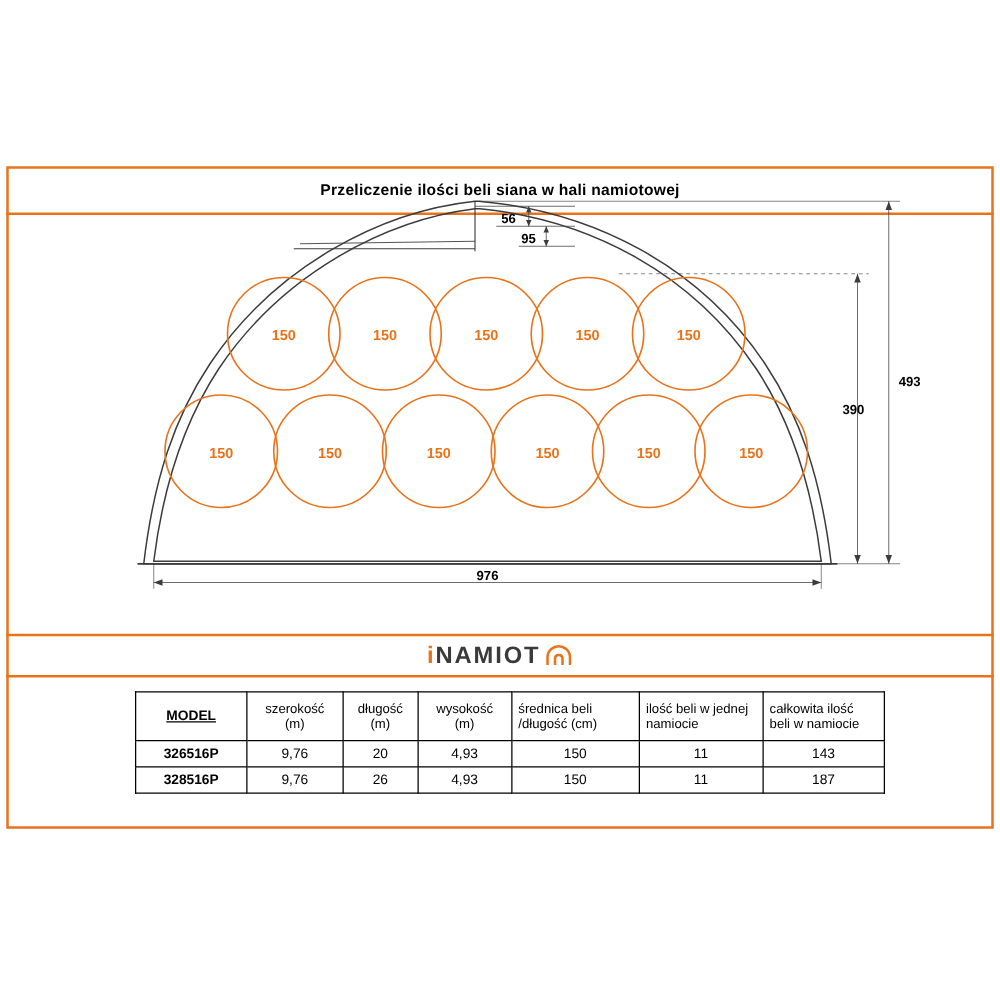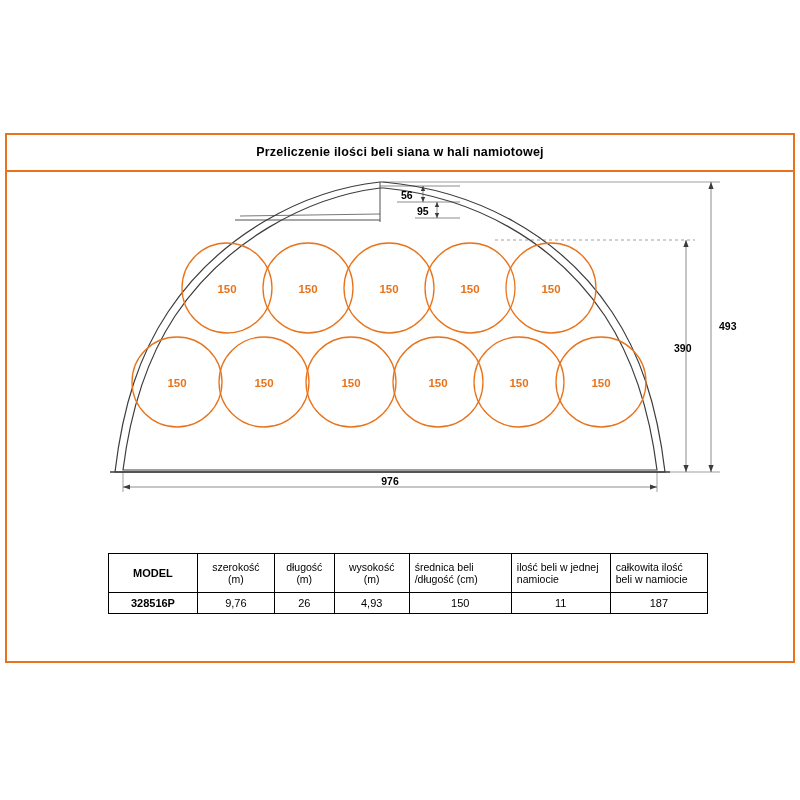--- a/index.html
+++ b/index.html
@@ -44,21 +44,21 @@
   .title-text {
     font-size: 12.5px;
     font-weight: bold;
     color: #000;
     letter-spacing: 0.2px;
   }
   
   .drawing {
     position: absolute;
     left: 5px;
-    top: 172px;
+    top: 151px;
     width: 790px;
     height: 345px;
   }
   .drawing svg { display: block; }
 
   .logo-bar {
     position: absolute;
     left: 5px;
     top: 507px;
     width: 790px;
@@ -98,21 +98,21 @@
     text-align: center;
     padding: 0;
     font-weight: normal;
     line-height: 1.15;
   }
   table.spec thead th {
     height: 38px;
     vertical-align: middle;
     font-size: 10.5px;
   }
-  table.spec thead th.model-h { font-weight: bold; font-size: 11px; }
+  table.spec thead th.model-h { font-weight: bold; font-size: 11px; text-decoration: underline; }
   table.spec thead th.left-h {
     text-align: left;
     padding-left: 5px;
   }
   table.spec tbody td { height: 20px; }
   table.spec tbody td.model { font-weight: bold; }
   .col-model { width: 94px; }
   .col-w { width: 80px; margin-top: 44px; }
   .col-l { width: 62px; }
   .col-h { width: 78px; }
@@ -223,20 +223,29 @@
           <text x="514" y="215" text-anchor="middle" font-family="Liberation Sans, sans-serif" font-size="11.5" font-weight="bold" fill="#E8731A">150</text>
         </g>
         <g>
           <circle cx="596" cy="210" r="45" fill="none" stroke="#E8731A" stroke-width="1.3"></circle>
           <text x="596" y="215" text-anchor="middle" font-family="Liberation Sans, sans-serif" font-size="11.5" font-weight="bold" fill="#E8731A">150</text>
         </g>
       </g>
     </svg>
   </div>
 
+  <div class="logo-bar">
+    <span class="logo-text"><span class="i-mark">i</span><span>NAMIOT</span></span>
+    <span class="logo-mark">
+      <svg width="22" height="18" viewBox="0 0 22 18" xmlns="http://www.w3.org/2000/svg">
+        <path d="M2 16 L2 10 C2 4 7 1 11 1 C15 1 20 4 20 10 L20 16" fill="none" stroke="#E8731A" stroke-width="2"></path>
+        <path d="M8 16 L8 11 C8 9 9.4 8 11 8 C12.6 8 14 9 14 11 L14 16" fill="none" stroke="#E8731A" stroke-width="2"></path>
+      </svg>
+    </span>
+  </div>
 
   <div class="table-wrap">
     <table class="spec">
       <thead>
         <tr>
           <th class="col-model model-h">
             <span class="hdr2">MODEL</span>
           </th>
           <th class="col-w">
             <span class="hdr2">szerokość</span>
@@ -258,20 +267,29 @@
             <span class="hdr2">ilość beli w jednej</span>
             <span class="hdr2">namiocie</span>
           </th>
           <th class="col-total left-h">
             <span class="hdr2">całkowita ilość</span>
             <span class="hdr2">beli w namiocie</span>
           </th>
         </tr>
       </thead>
       <tbody>
+        <tr>
+          <td class="model">326516P</td>
+          <td>9,76</td>
+          <td>20</td>
+          <td>4,93</td>
+          <td>150</td>
+          <td>11</td>
+          <td>143</td>
+        </tr>
         <tr>
           <td class="model">328516P</td>
           <td>9,76</td>
           <td>26</td>
           <td>4,93</td>
           <td>150</td>
           <td>11</td>
           <td>187</td>
         </tr>
       </tbody>

